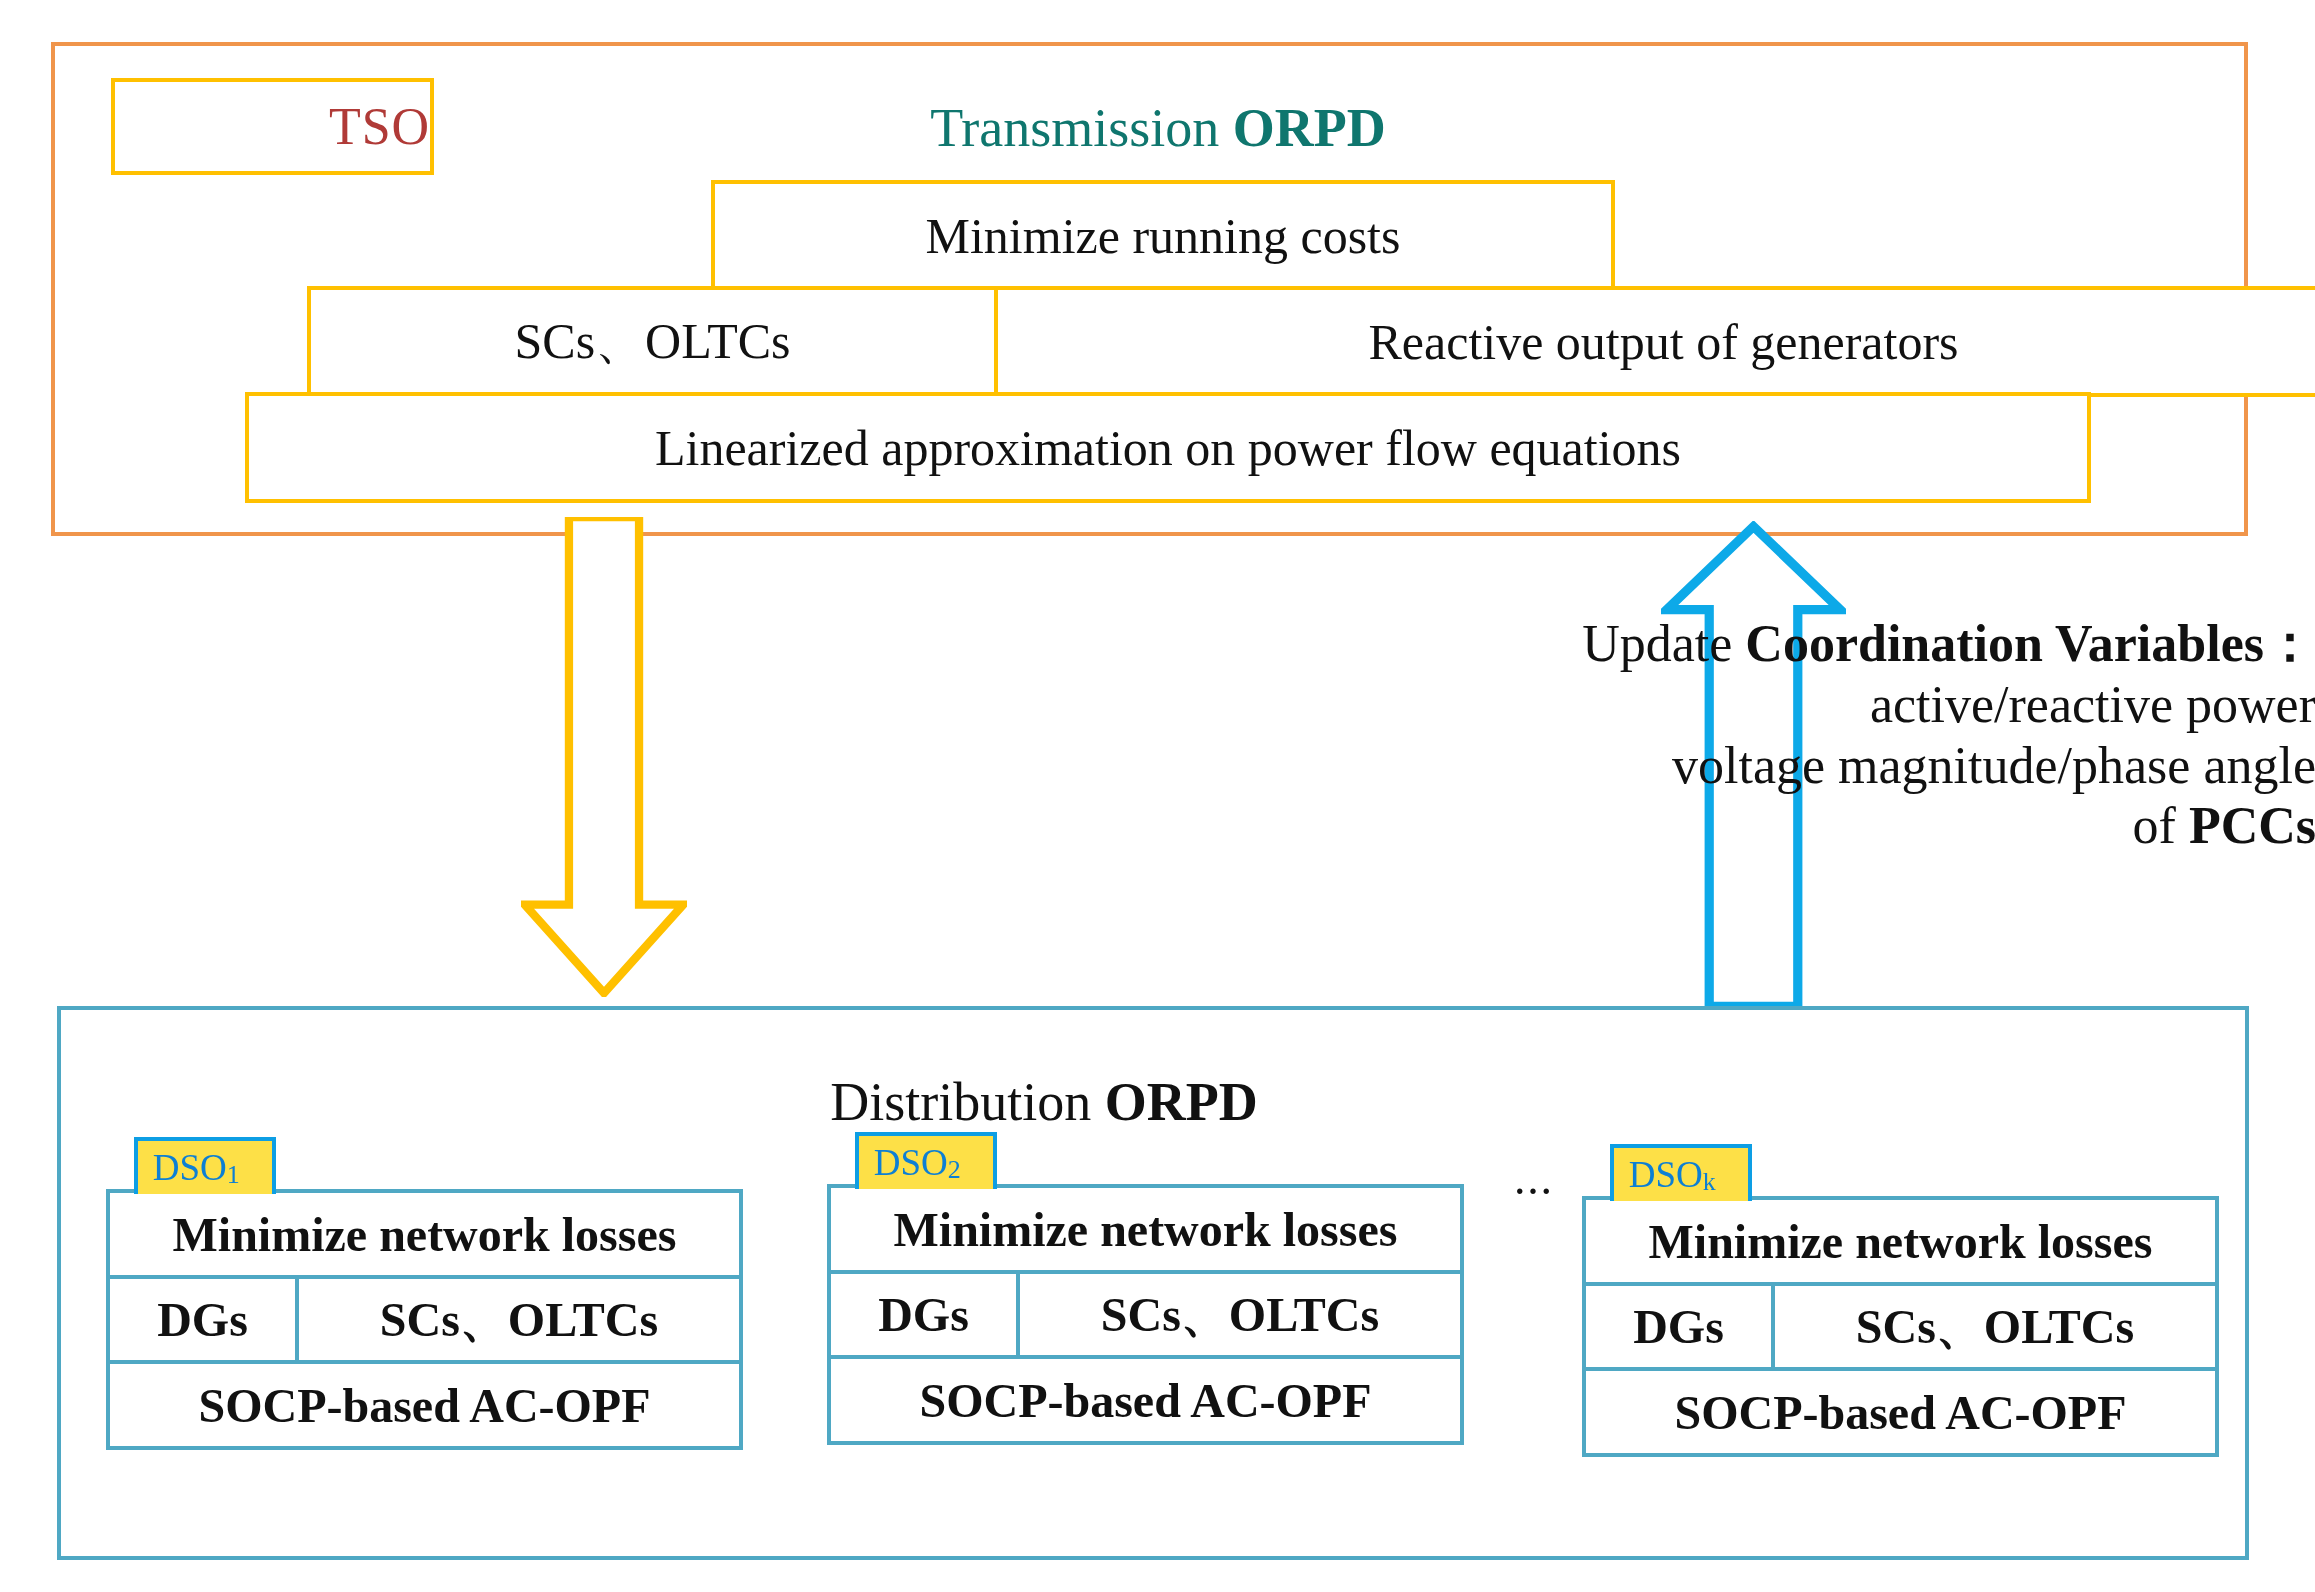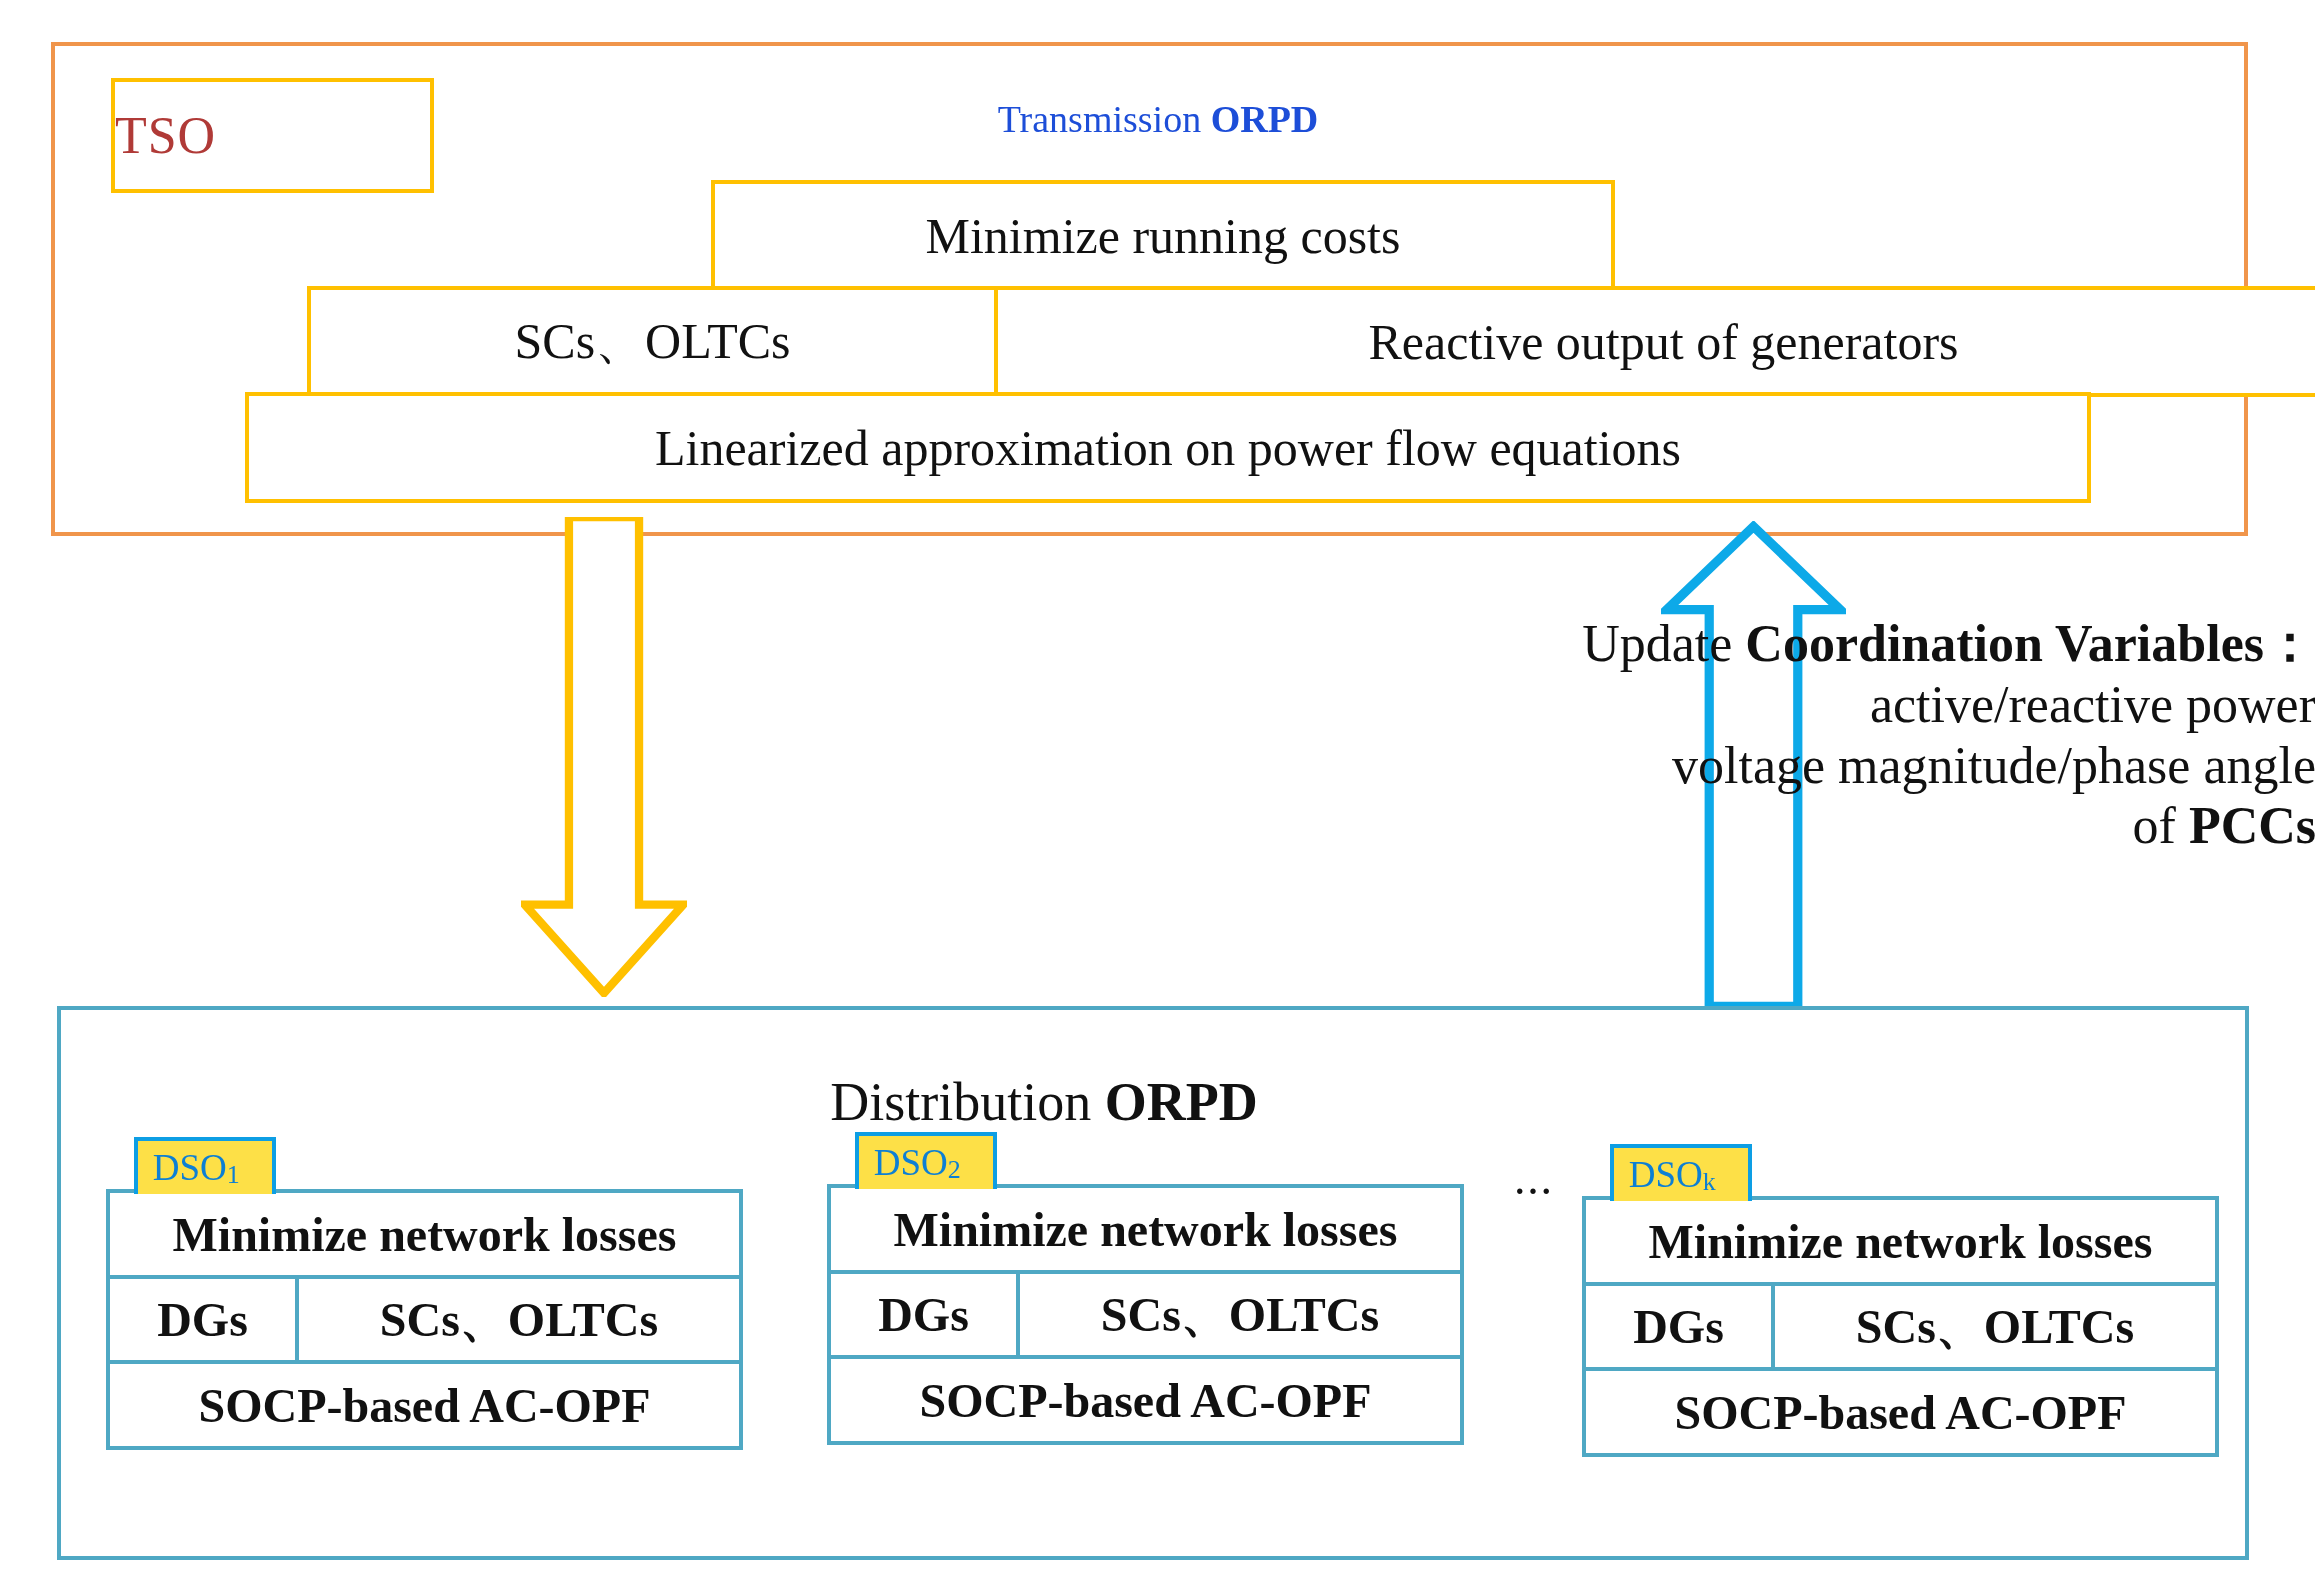--- a/index.html
+++ b/index.html
@@ -5,28 +5,28 @@
   html,body{margin:0;padding:0;background:#ffffff;}
   body{width:2316px;height:1592px;font-family:"Liberation Serif","DejaVu Serif",serif;overflow:hidden;}
   #root{position:relative;width:2316px;height:1592px;}
 
   
   .tso-panel{
     position:absolute;left:51px;top:42px;width:2197px;height:494px;
     border:4.6px solid #F0954B;box-sizing:border-box;background:#fff;
   }
   .tso-tag{
-    position:absolute;left:111px;top:78px;width:323px;height:115px;
+    position:absolute;left:111px;top:78px;width:323px;height:97px;
     border:4.6px solid #FFC000;box-sizing:border-box;background:#fff;
-    display:flex;align-items:center;justify-content:flex-start;
+    display:flex;align-items:center;justify-content:flex-end;
     color:#B03A37;font-size:52px;letter-spacing:0.9px;
   }
   .tso-title{
     position:absolute;left:0;top:97px;width:2316px;text-align:center;
-    font-size:38px;color:#1d4ed8;
+    font-size:54px;color:#0f766e;
   }
   .tso-title b{font-weight:bold;}
 
   .pyr-row{
     position:absolute;border:4.6px solid #FFC000;box-sizing:border-box;background:#fff;
     display:flex;align-items:center;text-align:center;
   }
   .pyr-r1{left:711px;top:180px;width:904px;height:111px;justify-content:center;}
   .pyr-r2{left:307px;top:286px;width:2026px;height:111px;}
   .pyr-r3{left:245px;top:392px;width:1846px;height:111px;justify-content:center;}

